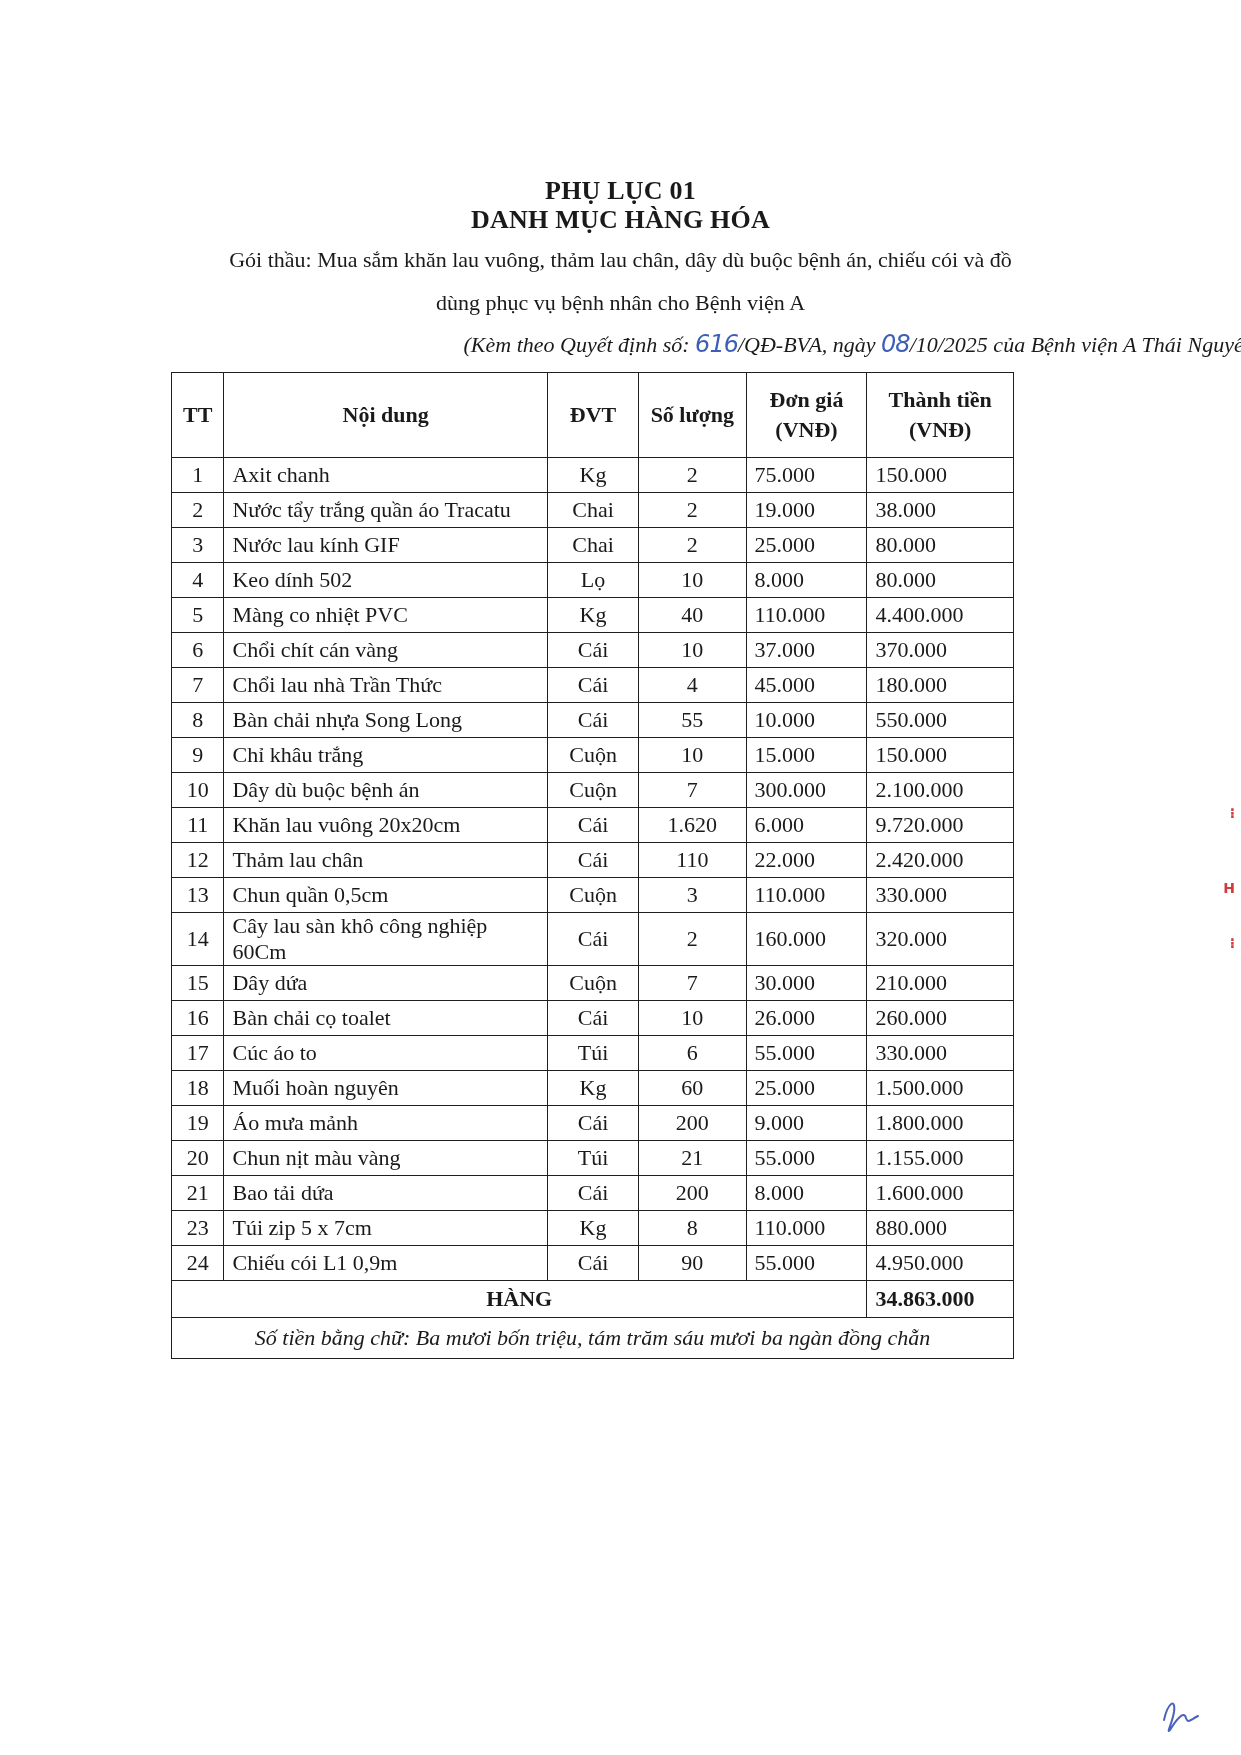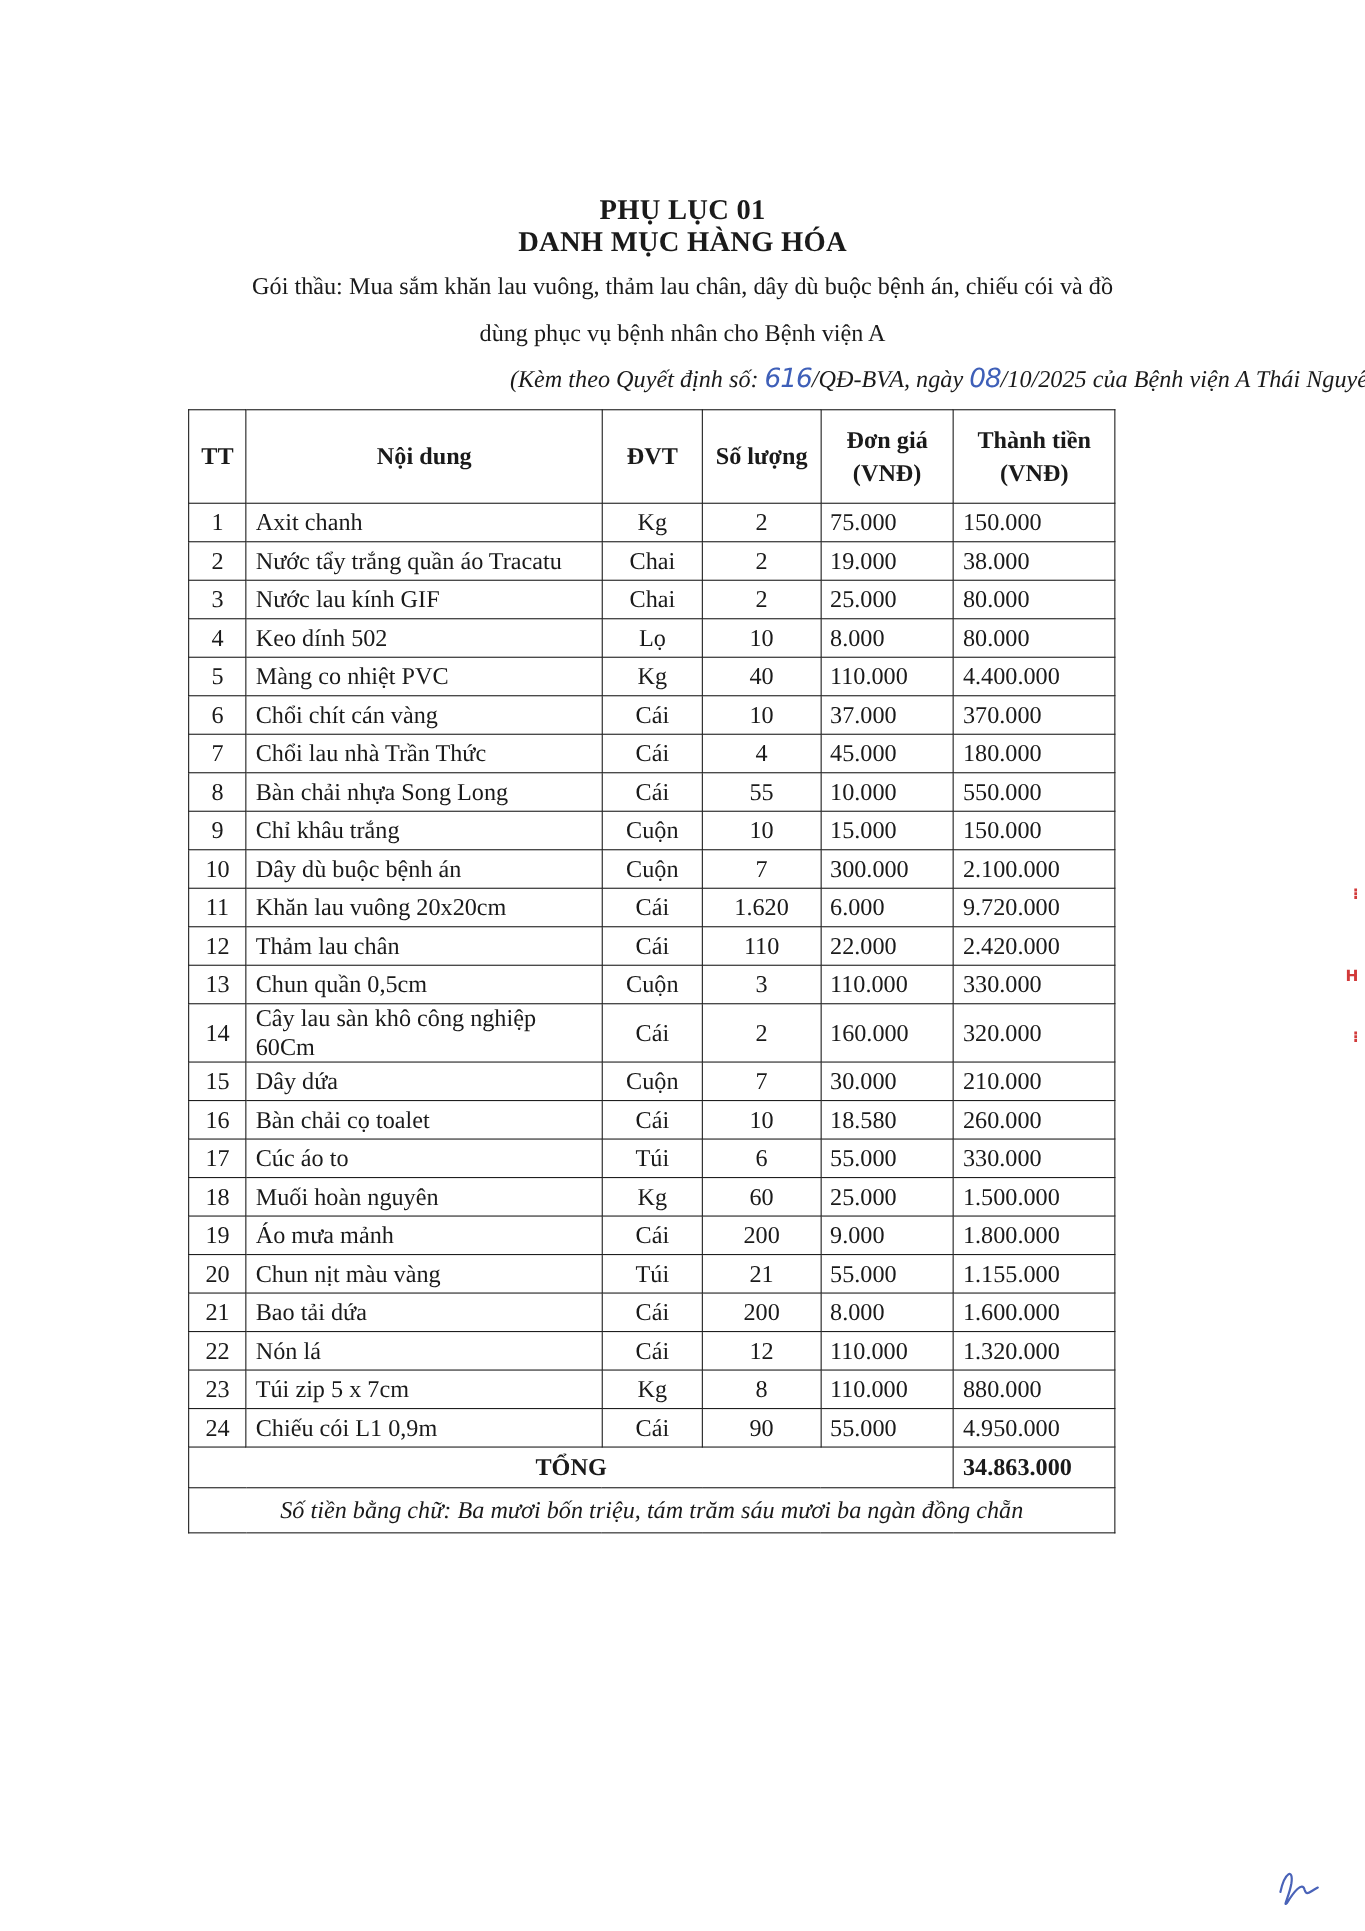--- a/index.html
+++ b/index.html
@@ -259,21 +259,21 @@
         <td class="center">Cuộn</td>
         <td class="center">7</td>
         <td class="right num">30.000</td>
         <td class="right num">210.000</td>
       </tr>
       <tr>
         <td class="center">16</td>
         <td class="left">Bàn chải cọ toalet</td>
         <td class="center">Cái</td>
         <td class="center">10</td>
-        <td class="right num">18.580</td>
+        <td class="right num">26.000</td>
         <td class="right num">260.000</td>
       </tr>
       <tr>
         <td class="center">17</td>
         <td class="left">Cúc áo to</td>
         <td class="center">Túi</td>
         <td class="center">6</td>
         <td class="right num">55.000</td>
         <td class="right num">330.000</td>
       </tr>
@@ -303,47 +303,39 @@
       </tr>
       <tr>
         <td class="center">21</td>
         <td class="left">Bao tải dứa</td>
         <td class="center">Cái</td>
         <td class="center">200</td>
         <td class="right num">8.000</td>
         <td class="right num">1.600.000</td>
       </tr>
       <tr>
-        <td class="center">22</td>
-        <td class="left">Nón lá</td>
-        <td class="center">Cái</td>
-        <td class="center">12</td>
-        <td class="right num">110.000</td>
-        <td class="right num">1.320.000</td>
-      </tr>
-      <tr>
         <td class="center">23</td>
         <td class="left">Túi zip 5 x 7cm</td>
         <td class="center">Kg</td>
         <td class="center">8</td>
         <td class="right num">110.000</td>
         <td class="right num">880.000</td>
       </tr>
       <tr>
         <td class="center">24</td>
         <td class="left">Chiếu cói L1 0,9m</td>
         <td class="center">Cái</td>
         <td class="center">90</td>
         <td class="right num">55.000</td>
         <td class="right num">4.950.000</td>
       </tr>
     </tbody>
   <tfoot>
     <tr class="total-row">
-      <td colspan="5" class="center">TỔNG</td>
+      <td colspan="5" class="center">HÀNG</td>
       <td class="right num">34.863.000</td>
     </tr>
     <tr class="words-row">
       <td colspan="6">Số tiền bằng chữ: Ba mươi bốn triệu, tám trăm sáu mươi ba ngàn đồng chẵn</td>
     </tr>
   </tfoot>
 </table>
 
 <div class="margin-mark" style="top:805px;">⁝</div>
 <div class="margin-mark" style="top:880px;">H</div>

